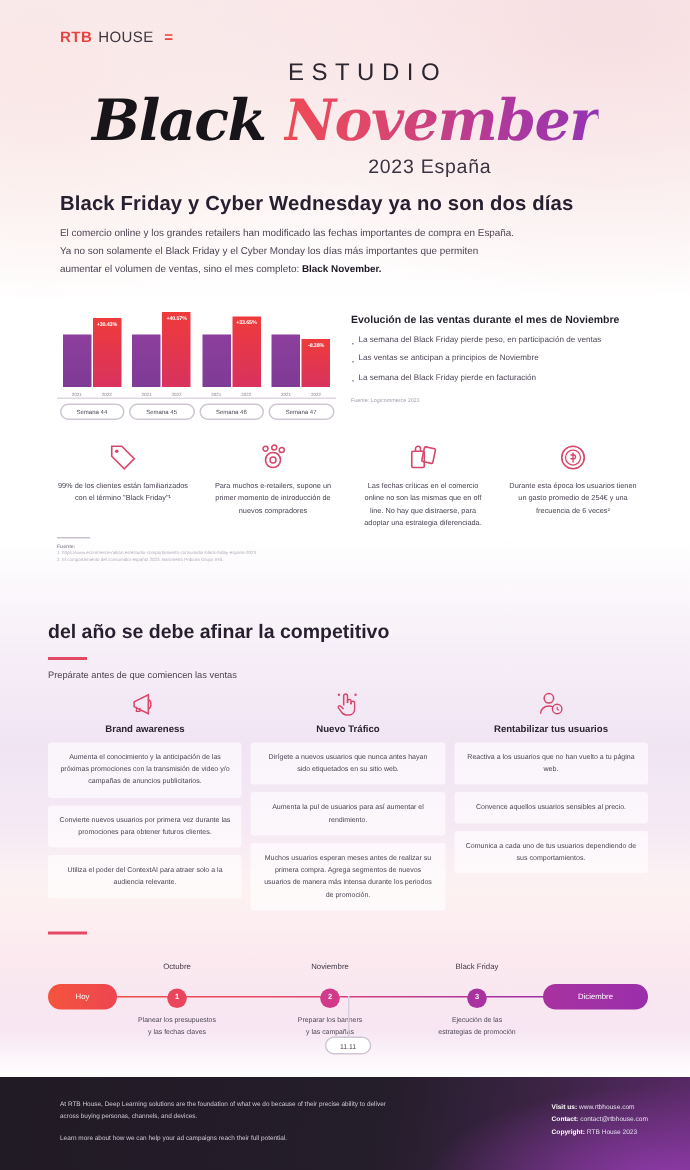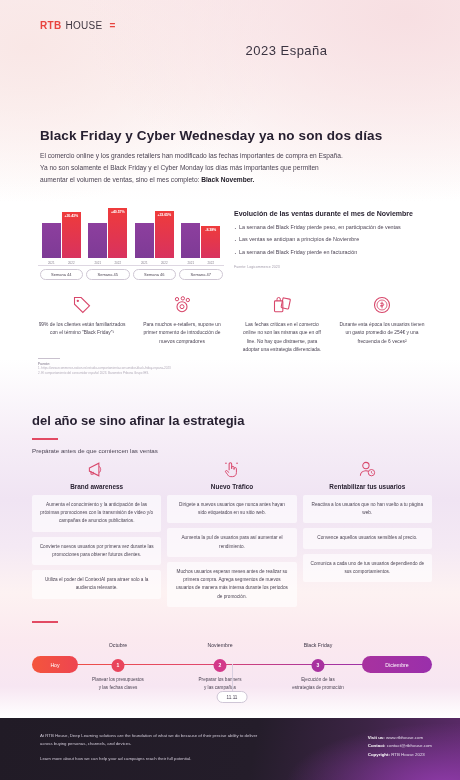--- a/index.html
+++ b/index.html
@@ -165,20 +165,25 @@
 
 <div class="page">
 
   <div class="logo">
     <span class="logo-rtb">RTB</span>
       <span class="logo-house">HOUSE</span>
     <span class="logo-eq">=</span>
   </div>
 
   <div class="hero">
+    <div class="hero-estudio">ESTUDIO</div>
+    <div class="hero-title">
+      <span class="hero-black">Black</span>
+      <span class="hero-november">November</span>
+    </div>
     <div class="hero-year">2023 España</div>
   </div>
 
   <div class="s1">
     <div class="h2">Black Friday y Cyber Wednesday ya no son dos días</div>
     <div class="body-copy">
       <span>El comercio online y los grandes retailers han modificado las fechas importantes de compra en España.</span><br>
       <span>Ya no son solamente el Black Friday y el Cyber Monday los días más importantes que permiten</span><br>
       <span>aumentar el volumen de ventas, sino el mes completo: </span><b>Black November.</b>
     </div>
@@ -289,21 +294,21 @@
   <div class="footnote">
     <div class="footnote-rule"></div>
     <div class="footnote-lbl">Fuente:</div>
     <div class="footnote-line">1. https://www.ecommerce-nation.es/estudio-comportamiento-consumidor-black-friday-espana-2023</div>
     <div class="footnote-line">2. El comportamiento del consumidor español 2023. Barometro Pribona Grupo IHS.</div>
   </div>
 
   <div class="s2">
     <div class="h2-big">
       <br>
-      <span>del año se sino afinar la estrategia</span>
+      <span>del año se debe afinar la competitivo</span>
     </div>
     <div class="rule-sm"></div>
     <div class="sub-copy">Prepárate antes de que comiencen las ventas</div>
   </div>
 
   <div class="cols" id="strategy-cols">
       <div class="col">
         <div class="col-head">
       <div class="col-icon">
             <svg width="19" height="19" viewBox="0 0 24 24">

